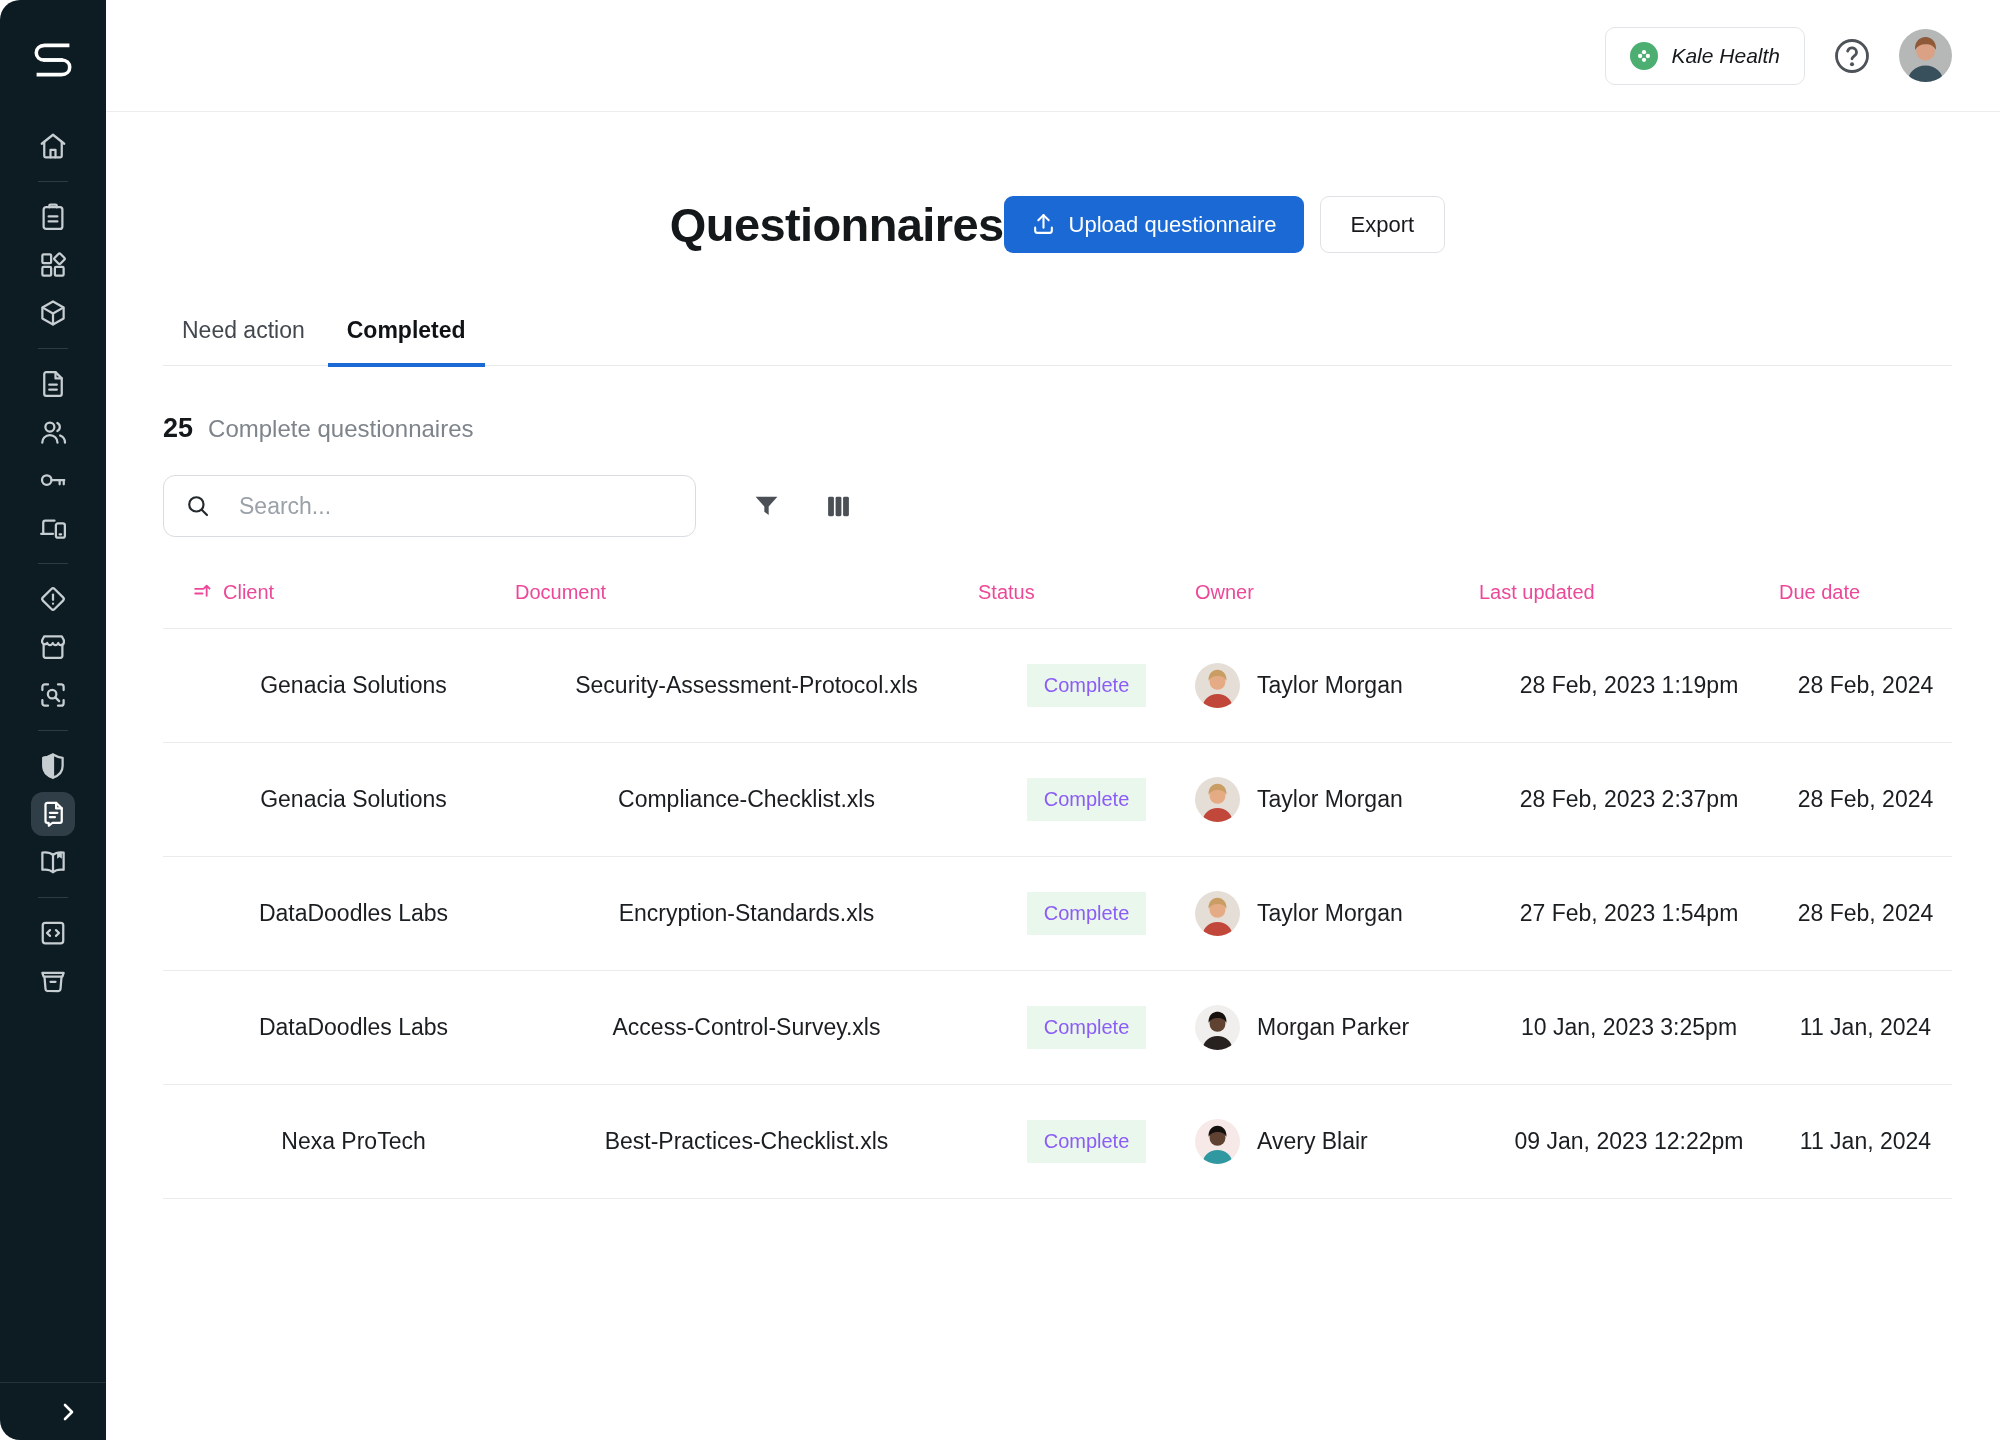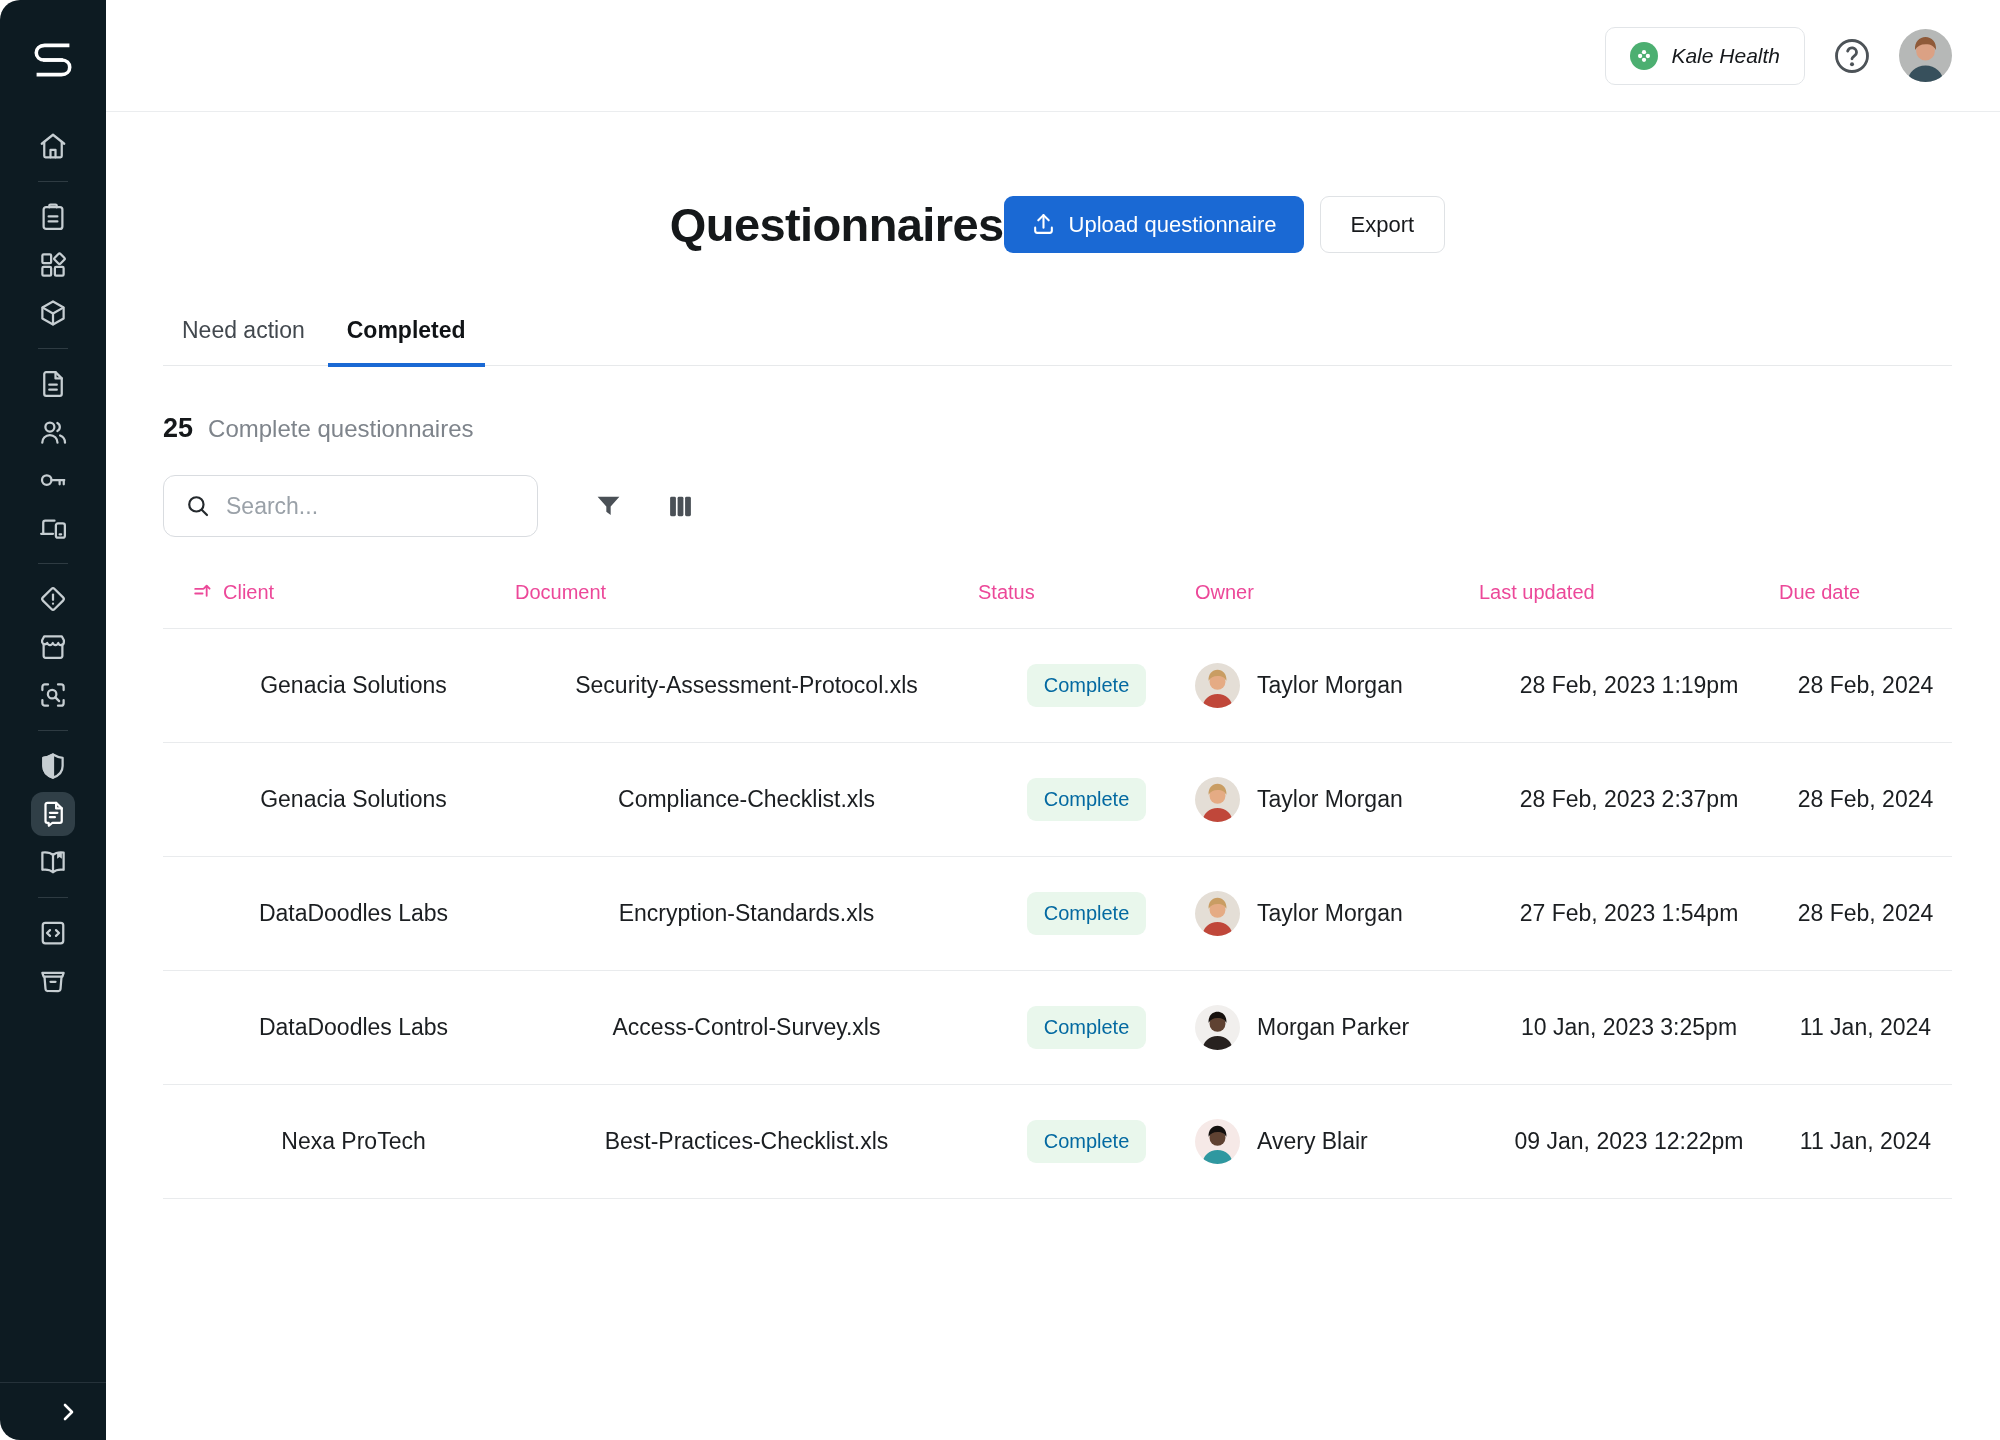--- a/index.html
+++ b/index.html
@@ -37,35 +37,35 @@
   .tabs { margin-top:64px; display:flex; gap:4px; border-bottom:1px solid #e7e9eb; }
   .tab { font-size:23px; color:#42484e; padding:0 19px 21px 19px; cursor:pointer; position:relative; }
   .tab.active { color:#101316; font-weight:600; }
   .tab.active::after { content:""; position:absolute; left:0; right:0; bottom:-2px; height:4px; background:#1a69d4; }
 
   .count-row { margin-top:47px; display:flex; align-items:baseline; gap:15px; }
   .count { font-size:27px; font-weight:700; color:#15181a; }
   .count-label { font-size:24px; color:#7e848b; }
 
   .toolbar { margin-top:31px; display:flex; align-items:center; }
-  .search { width:375px; height:62px; border:1.5px solid #d9dce0; border-radius:12px; display:flex; align-items:center; padding:0 0 0 21px; gap:15px; background:#fff; }
+  .search { width:533px; height:62px; border:1.5px solid #d9dce0; border-radius:12px; display:flex; align-items:center; padding:0 0 0 21px; gap:28px; background:#fff; }
   .search input { border:none; outline:none; flex:1; font-size:23px; color:#24292d; font-family:inherit; background:transparent; }
   .search input::placeholder { color:#9aa1a8; }
   .tool-btn { background:transparent; border:none; cursor:pointer; display:flex; align-items:center; justify-content:center; width:40px; height:40px; color:#4a5056; }
   .tool-filter { margin-left:50px; }
   .tool-columns { margin-left:32px; }
 
   
   .table { margin-top:44px; }
   .thead, .tr { display:grid; grid-template-columns:352px 463px 217px 284px 300px 1fr; align-items:center; }
   .thead { color:#ec4899; font-size:20px; padding-bottom:24px; border-bottom:1px solid #e9ebed; }
   .th-client { display:flex; align-items:center; gap:9px; padding-left:29px; }
   .tr { height:114px; border-bottom:1px solid #e9ebed; font-size:23px; color:#1b1e21; cursor:pointer;text-align:center; }
   .td-client { padding-left:29px; }
-  .badge { display:inline-block; background:#e9f7ec; color:#0369a1; font-size:20px; font-weight:500; padding:10px 17px; border-radius:9px; }
+  .badge { display:inline-block; background:#e9f7ec; color:#8b5cf6; font-size:20px; font-weight:500; padding:10px 17px; border-radius:0; }
   .td-owner { display:flex; align-items:center; gap:17px; }
   .row-avatar { width:45px; height:45px; border-radius:50%; overflow:hidden; flex:none; }
 
   
   .av-user   { --abg:#b6b8b7; --skin:#dba184; --hair:#8f5a39; --shirt:#37505c; }
   .av-taylor { --abg:#e4ded6; --skin:#e5ab84; --hair:#c99d63; --shirt:#c0473a; }
   .av-morgan { --abg:#f1efed; --skin:#5f4232; --hair:#17110e; --shirt:#27211f; }
   .av-avery  { --abg:#f6e9e7; --skin:#5f4232; --hair:#14100e; --shirt:#2f98a0; }
 </style>
 </head>

